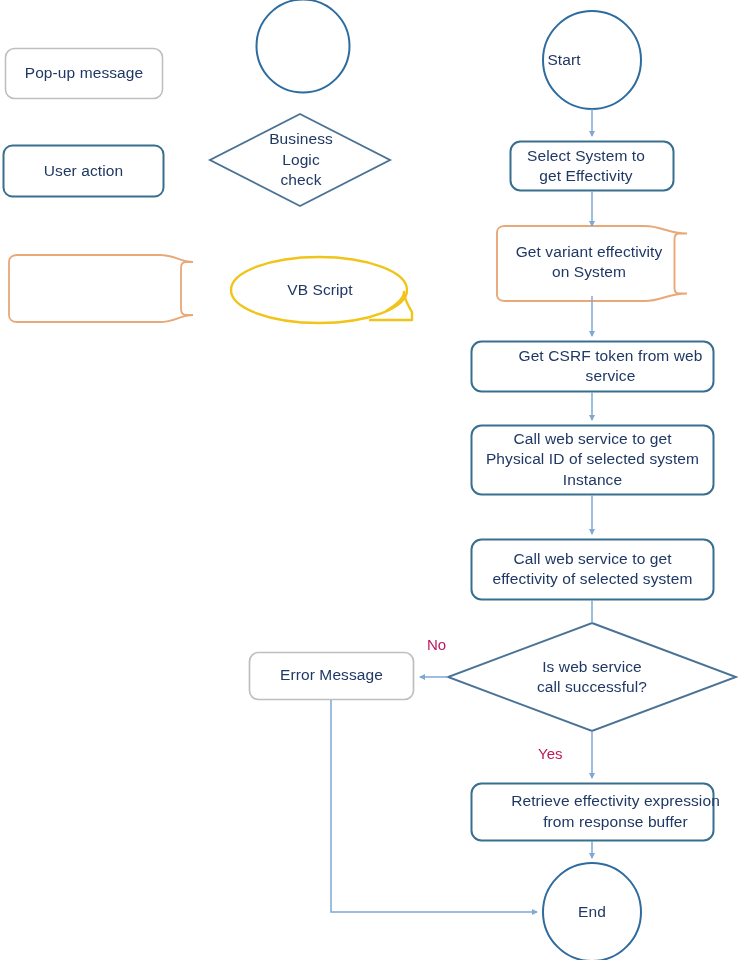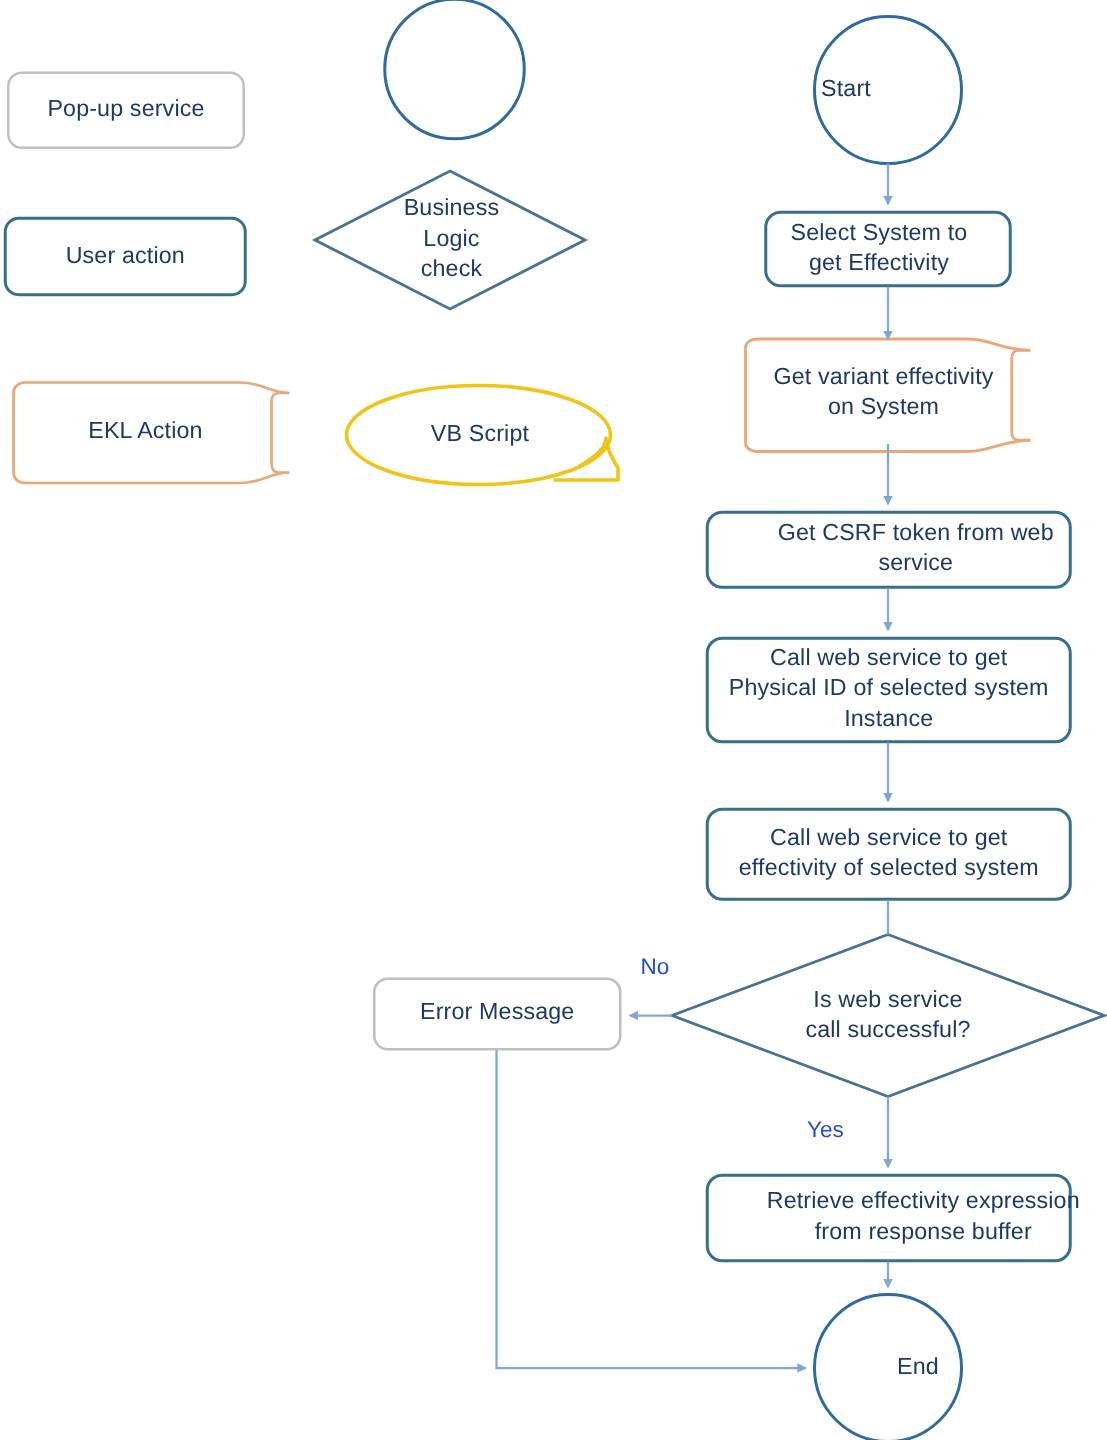--- a/index.html
+++ b/index.html
@@ -34,21 +34,21 @@
     color: #1F3864;
     font-family: "Liberation Sans", sans-serif;
     font-size: 15.5px;
     line-height: 1.32;
     letter-spacing: 0.1px;
     pointer-events: none;
     white-space: pre-line;
   }
   .edge-label {
     position: absolute;
-    color: #1d4ed8;
+    color: #be185d;
     font-family: "Liberation Sans", sans-serif;
     font-size: 15px;
     line-height: 1;
     white-space: nowrap;
   }
   .hit {
     position: absolute;
     cursor: default;
   }
 </style>
@@ -119,25 +119,24 @@
 
     <line x1="448" y1="677" x2="420" y2="677" stroke="#7FA8D4" stroke-width="1.5" marker-end="url(#arrowBlue)"></line>
 
     <line x1="592" y1="731" x2="592" y2="778" stroke="#7FA8D4" stroke-width="1.5" marker-end="url(#arrowBlue)"></line>
 
     <line x1="592" y1="841" x2="592" y2="858" stroke="#7FA8D4" stroke-width="1.5" marker-end="url(#arrowBlue)"></line>
 
     <path d="M331,700 L331,912 L537,912" fill="none" stroke="#7FA8D4" stroke-width="1.5" marker-end="url(#arrowBlue)"></path>
   </svg>
 
-  <div class="node-label" style="left:5px; top:48px; width:158px; height:51px;">Pop-up service</div>
+  <div class="node-label" style="left:5px; top:48px; width:158px; height:51px;">Pop-up message</div>
 
   <div class="node-label" style="left:3px; top:145px; width:161px; height:52px;">User action</div>
 
-  <div class="node-label" style="left:9px; top:258px; width:176px; height:60px;">EKL Action</div>
 
   <div class="node-label" style="left:256px; top:16px; width:94px; height:60px;"></div>
 
   <div class="node-label" style="left:245px; top:126px; width:112px; height:68px;">Business
 Logic
 check</div>
 
   <div class="node-label" style="left:245px; top:275px; width:150px; height:30px;">VB Script</div>
 
   <div class="node-label" style="left:515px; top:42px; width:98px; height:36px;">Start</div>
@@ -159,21 +158,21 @@
 effectivity of selected system</div>
 
   <div class="node-label" style="left:500px; top:652px; width:184px; height:50px;">Is web service
 call successful?</div>
 
   <div class="node-label" style="left:250px; top:653px; width:163px; height:45px;">Error Message</div>
 
   <div class="node-label" style="left:473px; top:784px; width:285px; height:55px;">Retrieve effectivity expression
 from  response buffer</div>
 
-  <div class="node-label" style="left:543px; top:894px; width:98px; height:36px;padding-left:20px;">End</div>
+  <div class="node-label" style="left:543px; top:894px; width:98px; height:36px;">End</div>
 
   <div class="edge-label" style="left:427px; top:637px;">No</div>
 
   <div class="edge-label" style="left:538px; top:746px;">Yes</div>
 
   <div class="hit" style="left:5px;  top:48px;  width:158px; height:51px;"></div>
   <div class="hit" style="left:3px;  top:145px; width:161px; height:52px;"></div>
   <div class="hit" style="left:9px;  top:253px; width:179px; height:70px;"></div>
   <div class="hit" style="left:256px;top:0px;   width:94px;  height:93px;"></div>
   <div class="hit" style="left:210px;top:114px; width:180px; height:92px;"></div>

